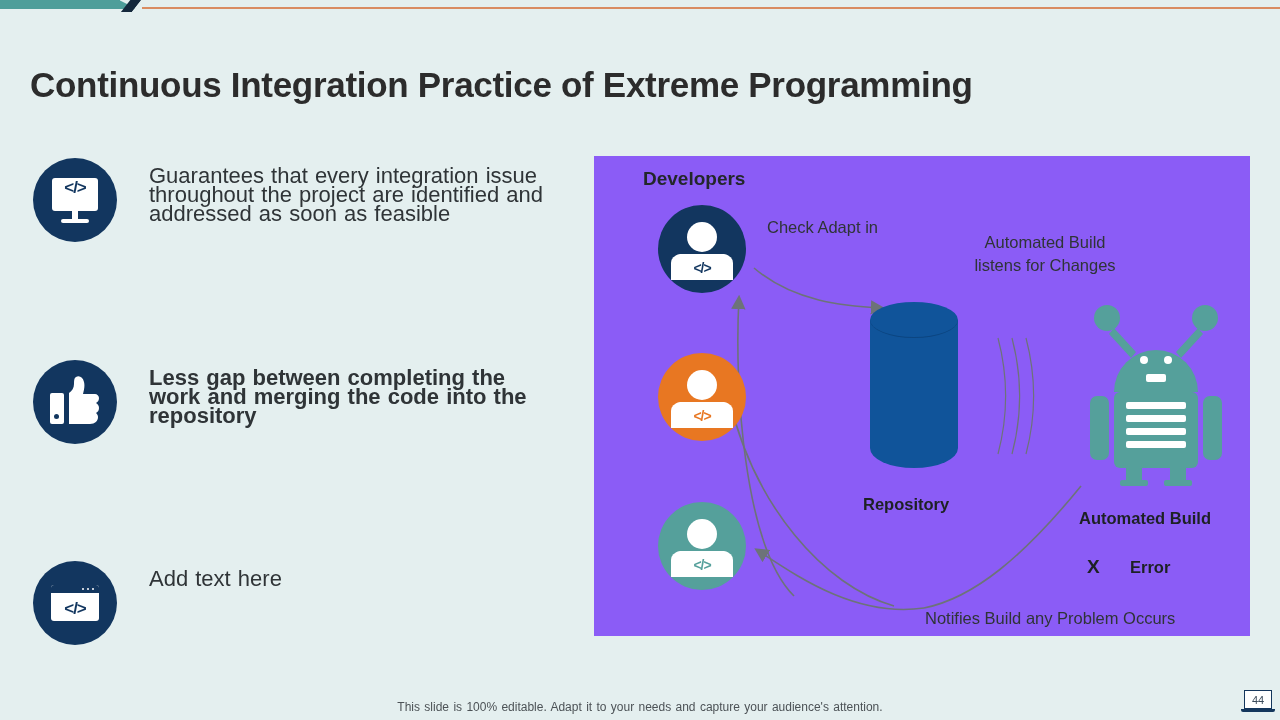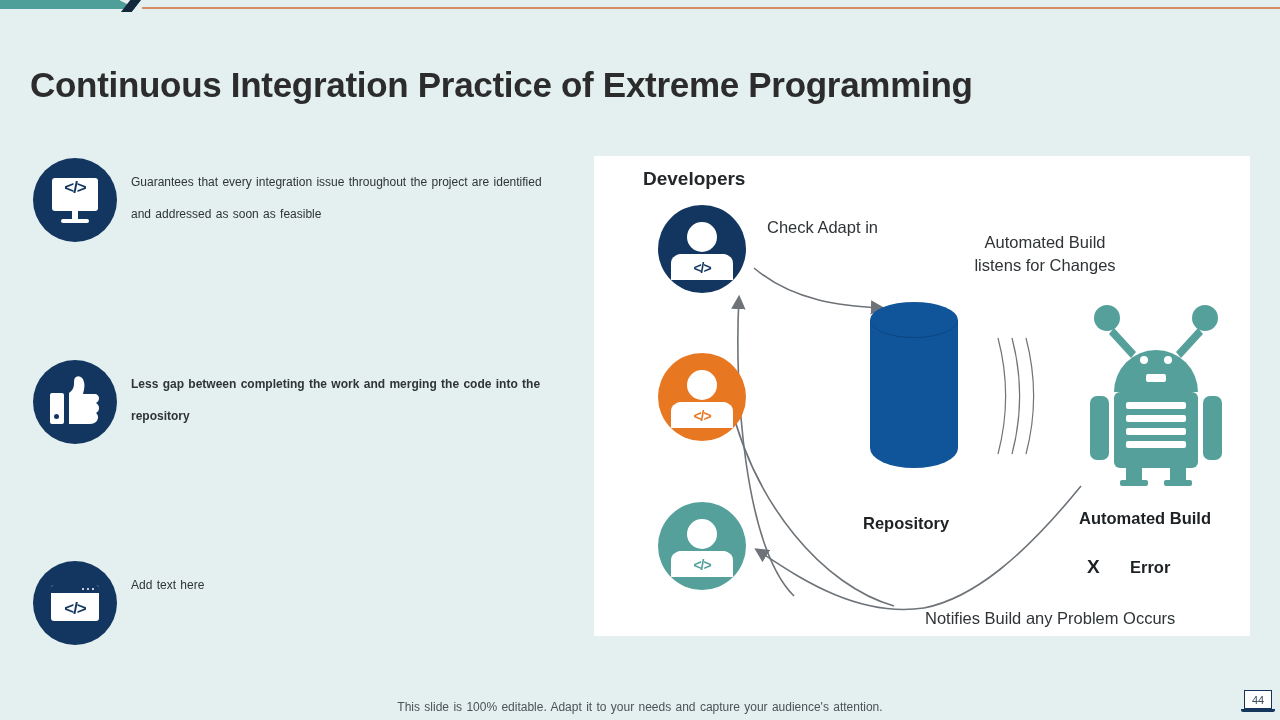--- a/index.html
+++ b/index.html
@@ -92,24 +92,24 @@
     align-items: flex-start;
   }
   .bullet-icon {
     flex: 0 0 auto;
     width: 84px; height: 84px;
     border-radius: 50%;
     background: #12365f;
     position: relative;
   }
   .bullet-text {
-    margin-left: 14px;
-    font-size: 12px;
+    margin-left: 32px;
+    font-size: 22px;
     color: #2f3437;
-    line-height: 32px;
+    line-height: 19px;
     padding-top: 8px;
     word-spacing: 1px;
   }
 
   
   .ic-monitor-screen {
     position: absolute;
     left: 19px; top: 20px;
     width: 46px; height: 33px;
     background: #ffffff;
@@ -182,21 +182,21 @@
     width: 2px; height: 2px;
     border-radius: 50%;
     background: #ffffff;
   }
 
   
   .panel {
     position: absolute;
     left: 594px; top: 156px;
     width: 656px; height: 480px;
-    background: #ffffff;
+    background: #8b5cf6;
   }
   .panel-title {
     position: absolute;
     left: 49px; top: 12px;
     font-size: 19px;
     font-weight: bold;
     color: #23272a;
   }
 
   .diag-label {
@@ -435,21 +435,21 @@
       <rect x="36" y="102" width="60" height="7" rx="2"></rect>
       <rect x="36" y="115" width="60" height="7" rx="2"></rect>
       <rect x="36" y="128" width="60" height="7" rx="2"></rect>
       <rect x="36" y="141" width="60" height="7" rx="2"></rect>
     </g>
   </svg>
 
   <div class="diag-label" style="left:767px;top:216px;">Check Adapt in</div>
   <div class="diag-label" style="left:962px;top:231px;text-align:center;width:166px;">Automated Build
 listens for Changes</div>
-  <div class="diag-label bold" style="left:863px;top:493px;margin-top:19px;">Repository</div>
+  <div class="diag-label bold" style="left:863px;top:493px;">Repository</div>
   <div class="diag-label bold" style="left:1079px;top:507px;">Automated Build</div>
   <div class="diag-label bold" style="left:1087px;top:555px;font-size:19px;">X</div>
   <div class="diag-label bold" style="left:1130px;top:556px;">Error</div>
   <div class="diag-label" style="left:925px;top:607px;">Notifies Build any Problem Occurs</div>
 
   <div class="footer">This slide is 100% editable. Adapt it to your needs and capture your audience's attention.</div>
   <div class="pagenum">
     <div class="pagenum-screen">44</div>
     <div class="pagenum-base"></div>
   </div>

